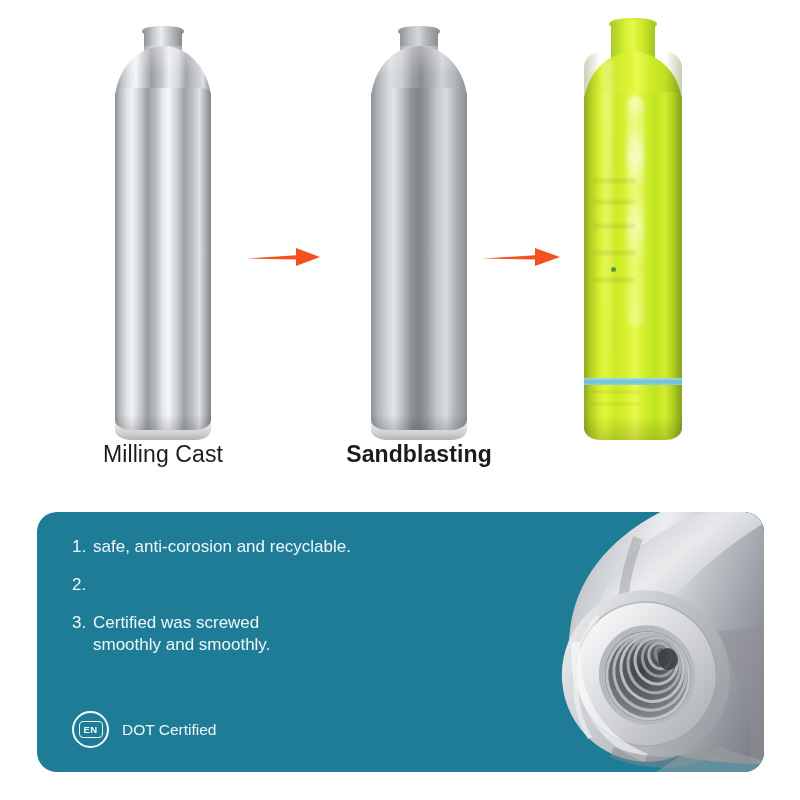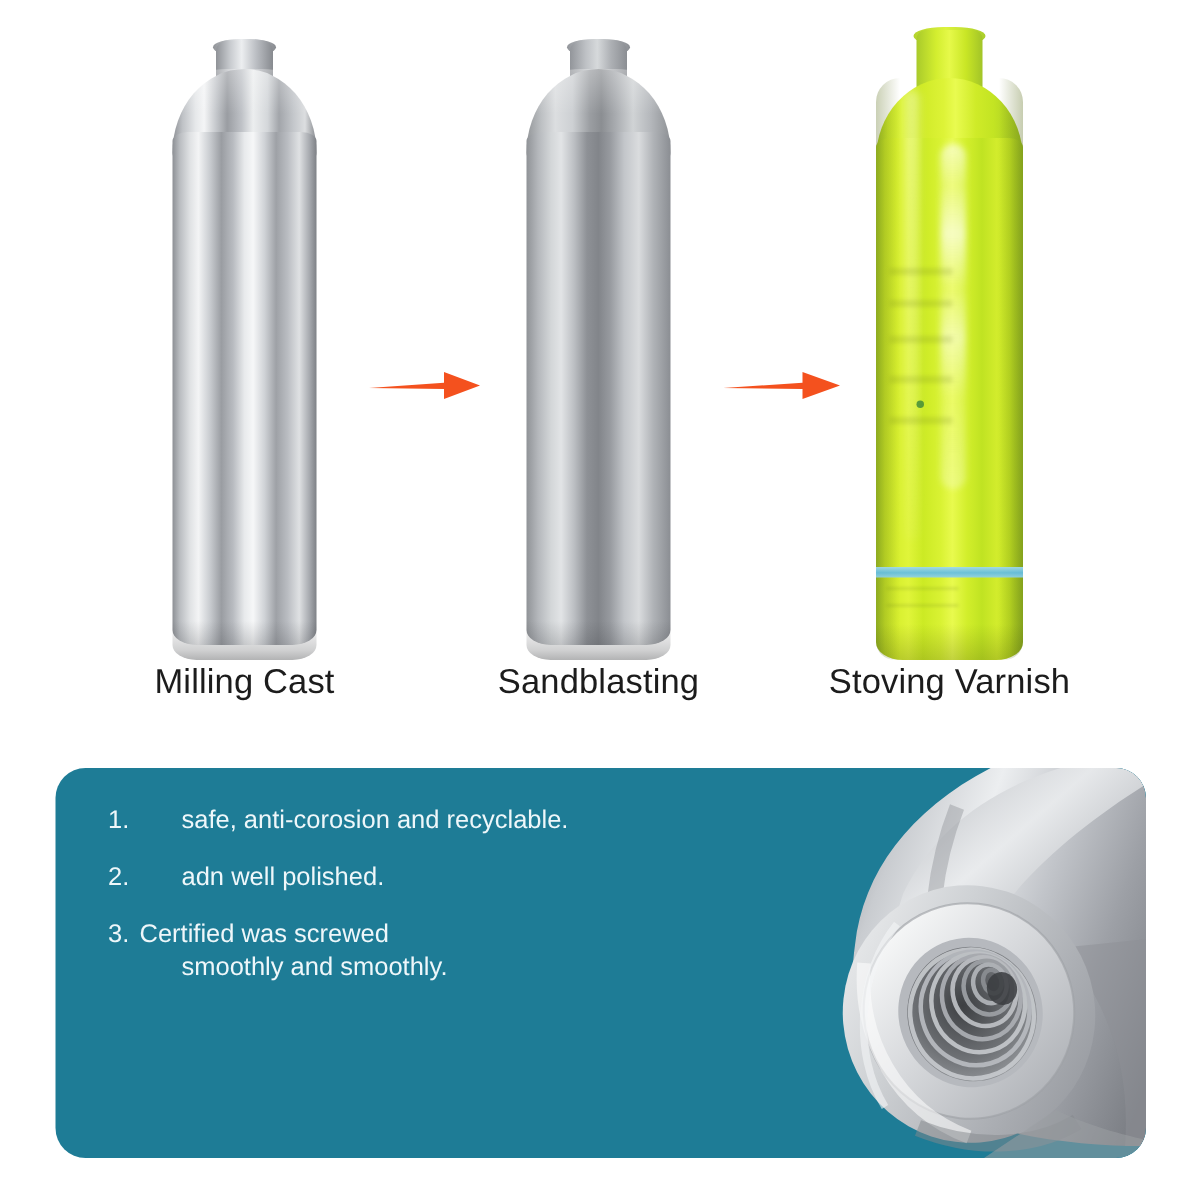--- a/index.html
+++ b/index.html
@@ -11,21 +11,21 @@
     overflow:hidden;
     position:relative;
   }
   .stage{position:absolute;inset:0;}
 
   
   .process{position:absolute;left:0;top:0;width:800px;height:500px;}
 
   .bottle-slot{position:absolute;top:0;width:200px;height:500px;}
   .slot-1{left:63px;}
-  .slot-2{left:299px;}
+  .slot-2{left:319px;font-weight:bold;}
   .slot-3{left:533px;}
 
   .bottle-wrap{position:absolute;left:0;right:0;top:0;height:440px;}
 
   
   .alu-body{
     position:absolute;
     width:96px;
     left:50%;transform:translateX(-50%);
     top:88px;height:342px;
@@ -288,21 +288,21 @@
   }
   .feat{
     display:flex;
     color:#eef7fa;
     font-size:17px;
     line-height:1.34;
     margin-bottom:15px;
   }
   .feat-num{width:21px;flex:none;}
   .feat-body{flex:1;}
-  .feat-l2{display:block;margin-left:28px;}
+  .feat-l2{display:block;}
 
   .badge-row{
     position:absolute;left:35px;bottom:24px;
     display:flex;align-items:center;
   }
   .badge-circle{
     width:33px;height:33px;border-radius:50%;
     border:2px solid #f2fafc;
     display:flex;align-items:center;justify-content:center;
     flex:none;
@@ -368,21 +368,20 @@
         <div class="grn-edge-l"></div>
         <div class="grn-edge-r"></div>
         <div class="grn-gloss2"></div>
         <div class="grn-gloss"></div>
         <div class="grn-emboss"></div>
         <div class="grn-dot"></div>
         <div class="grn-band"></div>
         <div class="grn-emboss2"></div>
         <div class="grn-bottom-shade"></div>
       </div>
-      <div class="step-label">Stoving Varnish</div>
     </div>
 
     <div class="arrow arrow-1">
       <svg width="74" height="22" viewBox="0 0 74 22">
         <path d="M0 12.6 L50 9.2 L50 2 L74 11 L50 20 L50 13.4 Z" fill="#f4511e"></path>
       </svg>
     </div>
     <div class="arrow arrow-2">
       <svg width="78" height="22" viewBox="0 0 78 22">
         <path d="M0 12.6 L53 9.2 L53 2 L78 11 L53 20 L53 13.4 Z" fill="#f4511e"></path>
@@ -476,27 +475,32 @@
     <div class="panel-text">
       <div class="feat">
         <span class="feat-num">1.</span>
         <span class="feat-body">
           <span class="feat-l2">safe, anti-corosion and recyclable.</span>
         </span>
       </div>
       <div class="feat">
         <span class="feat-num">2.</span>
         <span class="feat-body">
-          <span class="feat-l2">adn well polished.</span>
         </span>
       </div>
       <div class="feat">
         <span class="feat-num">3.</span>
         <span class="feat-body">
           <span>Certified was screwed</span>
           <span class="feat-l2">smoothly and smoothly.</span>
         </span>
       </div>
     </div>
 
+    <div class="badge-row">
+      <span class="badge-circle">
+        <span class="badge-inner">EN</span>
+      </span>
+      <span class="badge-text">DOT Certified</span>
+    </div>
 
   </div>
 </div>
 
 </body></html>

